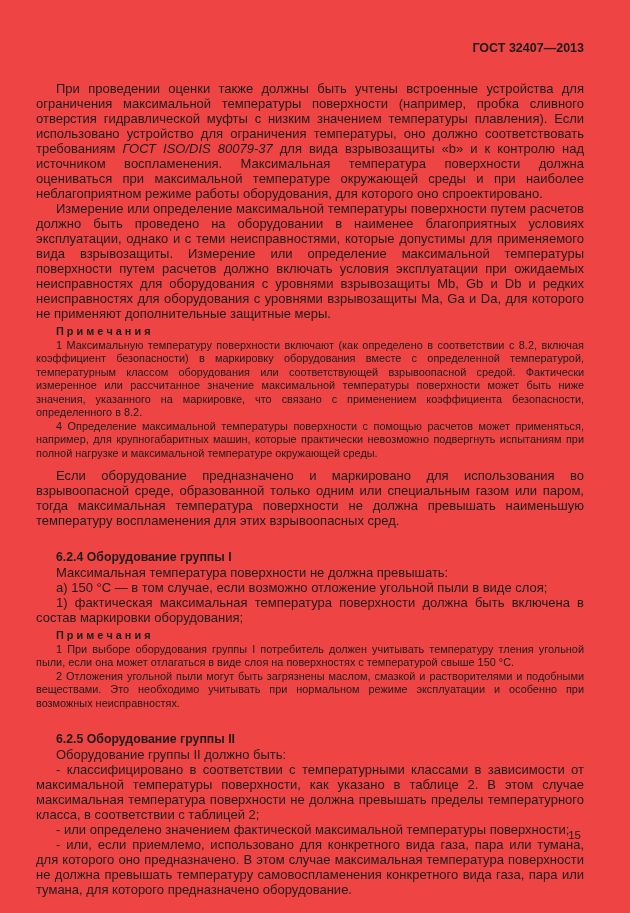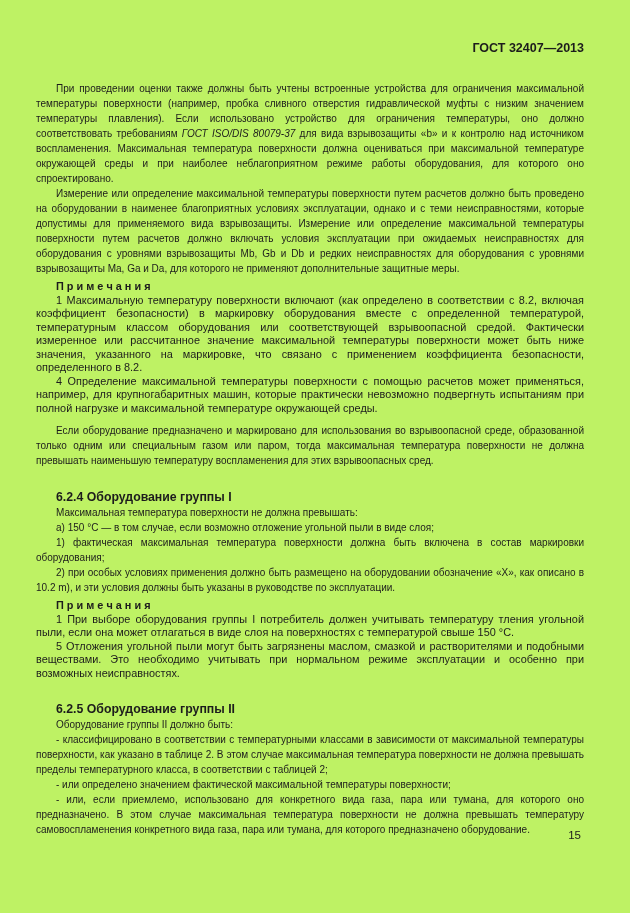--- a/index.html
+++ b/index.html
@@ -1,35 +1,35 @@
 <!DOCTYPE html>
 <html><head>
 <meta charset="utf-8">
 <style>
   html, body { margin: 0; padding: 0; background: #f3f3f2; }
   .page {
     position: relative;
     width: 630px;
     height: 913px;
     box-sizing: border-box;
-    background: #bef264;
+    background: #ef4444;
     color: #1c1c1c;
     font-family: "Liberation Sans", sans-serif;
     padding: 42px 46px 0 36px;
     overflow: hidden;
   }
   .doc-header {
     text-align: right;
     font-weight: bold;
     font-size: 12.5px;
     line-height: 13px;
     margin: 0 0 26px 0;
   }
   .para {
-    font-size: 10px;
+    font-size: 13px;
     line-height: 15px;
     text-align: justify;
     text-indent: 20px;
     margin: 0;
   }
   .ref-italic { font-style: italic; }
   .heading {
     font-size: 12.3px;
     line-height: 15px;
     font-weight: bold;
@@ -75,25 +75,24 @@
   <p class="note">1 Максимальную температуру поверхности включают (как определено в соответствии с 8.2, включая коэффициент безопасности) в маркировку оборудования вместе с определенной температурой, температурным классом оборудования или соответствующей взрывоопасной средой. Фактически измеренное или рассчитанное значение максимальной температуры поверхности может быть ниже значения, указанного на маркировке, что связано с применением коэффициента безопасности, определенного в 8.2.</p>
   <p class="note gap-bottom">4 Определение максимальной температуры поверхности с помощью расчетов может применяться, например, для крупногабаритных машин, которые практически невозможно подвергнуть испытаниям при полной нагрузке и максимальной температуре окружающей среды.</p>
 
   <p class="para">Если оборудование предназначено и маркировано для использования во взрывоопасной среде, образованной только одним или специальным газом или паром, тогда максимальная температура поверхности не должна превышать наименьшую температуру воспламенения для этих взрывоопасных сред.</p>
 
 
   <p class="heading">6.2.4 Оборудование группы I</p>
   <p class="para">Максимальная температура поверхности не должна превышать:</p>
   <p class="para">а) 150 °С — в том случае, если возможно отложение угольной пыли в виде слоя;</p>
   <p class="para">1) фактическая максимальная температура поверхности должна быть включена в состав маркировки оборудования;</p>
-  <p class="para">2) при особых условиях применения должно быть размещено на оборудовании обозначение «Х», как описано в 10.2 m), и эти условия должны быть указаны в руководстве по эксплуатации.</p>
 
   <p class="note-title">П р и м е ч а н и я</p>
   <p class="note">1 При выборе оборудования группы I потребитель должен учитывать температуру тления угольной пыли, если она может отлагаться в виде слоя на поверхностях с температурой свыше 150 °С.</p>
-  <p class="note gap-bottom">5 Отложения угольной пыли могут быть загрязнены маслом, смазкой и растворителями и подобными веществами. Это необходимо учитывать при нормальном режиме эксплуатации и особенно при возможных неисправностях.</p>
+  <p class="note gap-bottom">2 Отложения угольной пыли могут быть загрязнены маслом, смазкой и растворителями и подобными веществами. Это необходимо учитывать при нормальном режиме эксплуатации и особенно при возможных неисправностях.</p>
 
   <p class="heading">6.2.5 Оборудование группы II</p>
   <p class="para">Оборудование группы II должно быть:</p>
   <p class="para">- классифицировано в соответствии с температурными классами в зависимости от максимальной температуры поверхности, как указано в таблице 2. В этом случае максимальная температура поверхности не должна превышать пределы температурного класса, в соответствии с таблицей 2;</p>
   <p class="para">- или определено значением фактической максимальной температуры поверхности;</p>
   <p class="para">- или, если приемлемо, использовано для конкретного вида газа, пара или тумана, для которого оно предназначено. В этом случае максимальная температура поверхности не должна превышать температуру самовоспламенения конкретного вида газа, пара или тумана, для которого предназначено оборудование.</p>
 
   <div class="page-number">15</div>
 
 </div>

